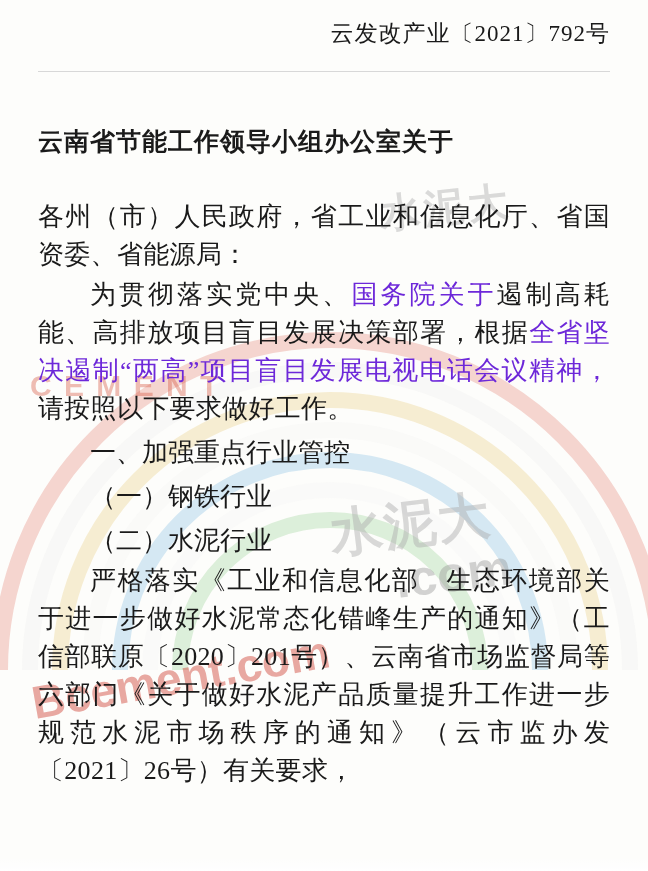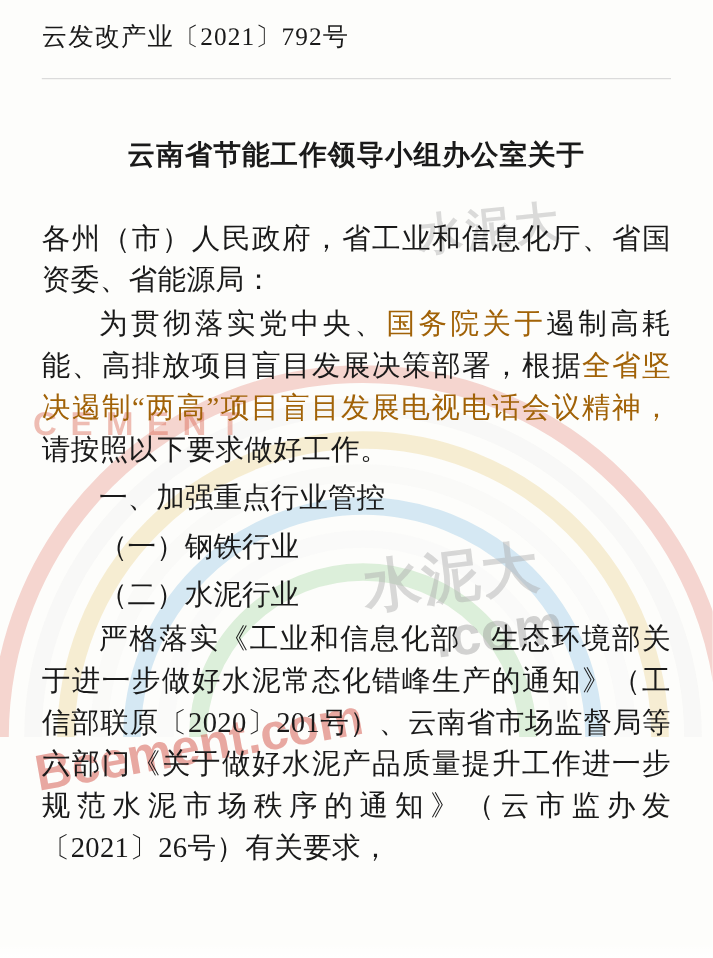--- a/index.html
+++ b/index.html
@@ -94,35 +94,35 @@
   }
 
   
   #content {
     position: relative;
     z-index: 5;
     padding: 0 38px;
   }
 
   .doc-number {
-    text-align: left;
+    text-align: right;
     font-size: 23px;
     letter-spacing: 1px;
     padding-top: 18px;
     font-family: "Liberation Serif", serif;
   }
 
   .rule {
     height: 0;
     border-top: 1px solid #d8d8d8;
     margin: 22px 0 0 0;
   }
 
   .doc-title {
-    text-align: center;
+    text-align: left;
     font-size: 25px;
     font-weight: bold;
     line-height: 44px;
     margin-top: 48px;
     letter-spacing: 1px;
   }
 
   .para {
     font-size: 26px;
     line-height: 38px;
@@ -133,21 +133,21 @@
 
   .para.indent {
     text-indent: 2em;
   }
 
   .para.tight {
     margin-top: 2px;
   }
 
   .hl-red {
-    color: #a16207;
+    color: #6d28d9;
   }
 
   .addressee {
     margin-top: 34px;
   }
 
   .sec-head {
     font-size: 26px;
     line-height: 38px;
     text-indent: 2em;

